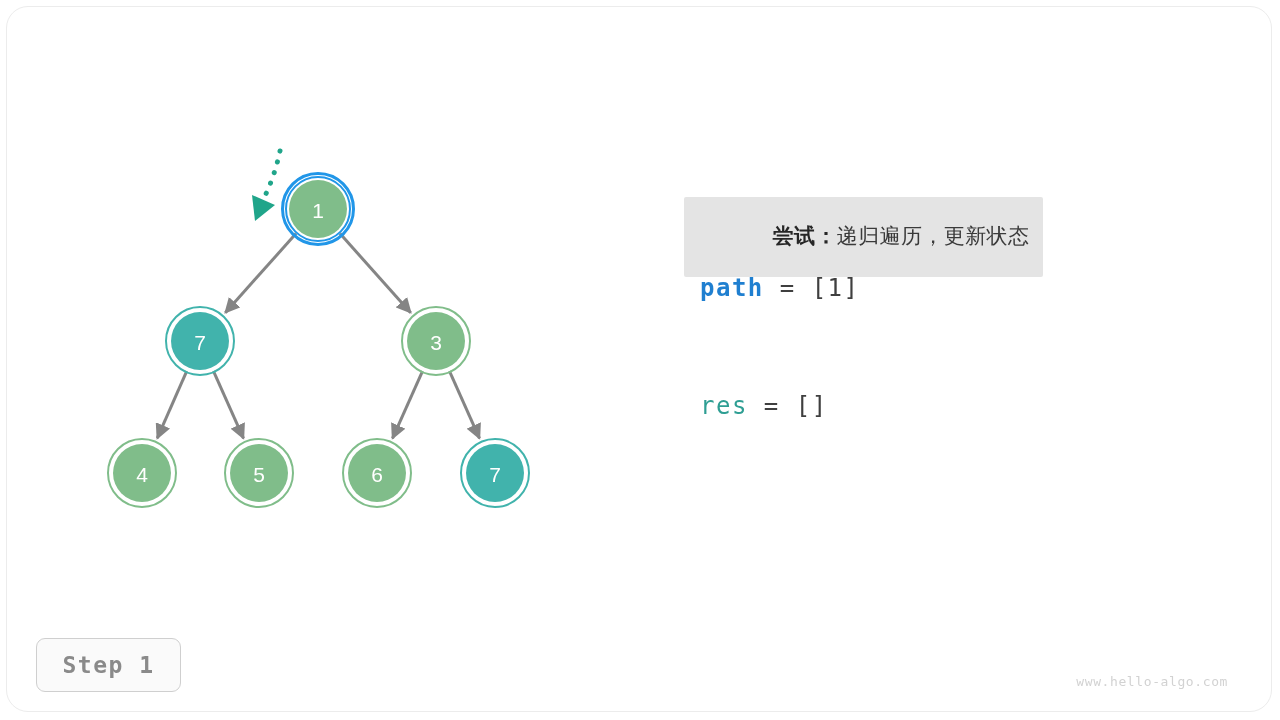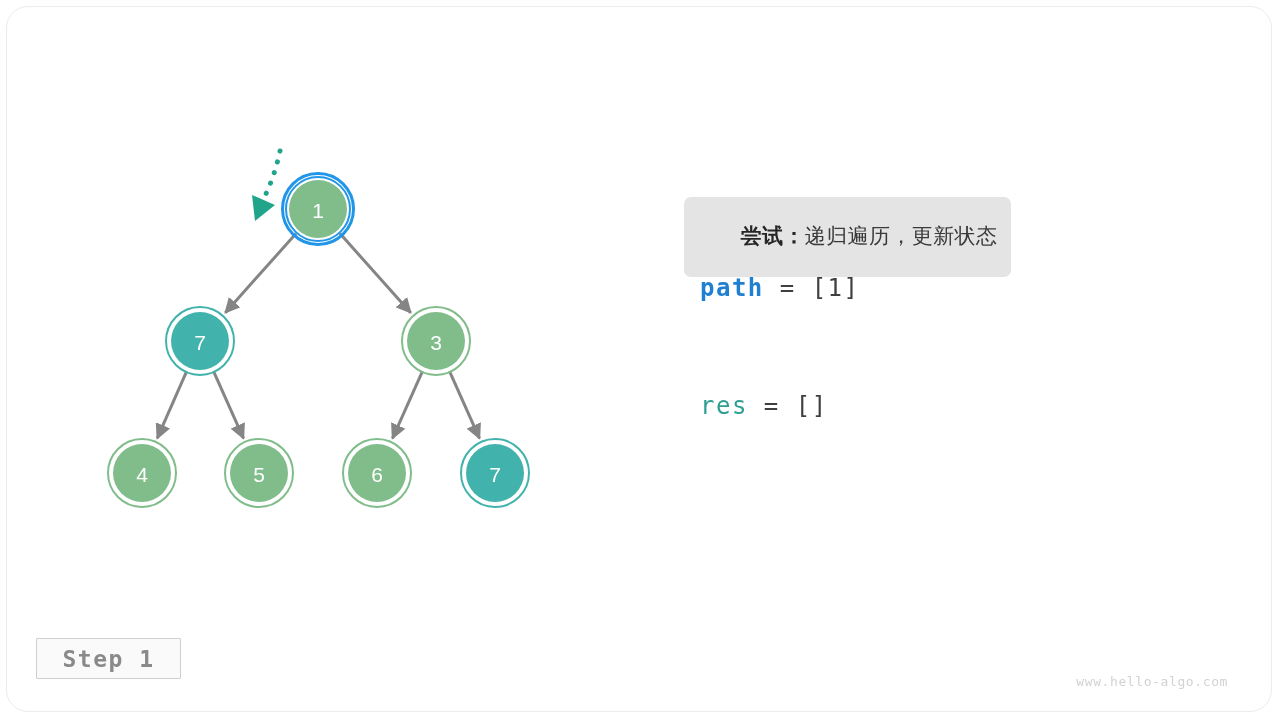--- a/index.html
+++ b/index.html
@@ -61,22 +61,22 @@
     color: #2b2b2b;
     white-space: pre;
   }
   .line.cn {
     font-family: "DejaVu Sans", "Liberation Sans", sans-serif;
     letter-spacing: 0.4px;
   }
   .hl-wrap {
     display: inline-block;
     background: #e4e4e4;
-    border-radius: 7px;
-    padding: 8px 14px 9px 0;
+    border-radius: 2px;
+    padding: 8px 14px 9px 32px;
     line-height: 1;
   }
   .plain-wrap {
     display: inline-block;
     padding: 8px 14px 9px 16px;
     line-height: 1;
   }
   .cn-bold {
     font-weight: bold;
     color: #262626;
@@ -104,23 +104,23 @@
     color: #3f3f3f;
   }
   .gap-row { height: 62px; }
 
   
   .step-badge {
     position: absolute;
     left: 36px;
     top: 638px;
     width: 145px;
-    height: 41px;
+    height: 54px;
     border: 1px solid #cfcfcf;
-    border-radius: 1px;
+    border-radius: 9px;
     background: #fafafa;
     display: flex;
     align-items: center;
     justify-content: center;
     font-family: "DejaVu Sans Mono", "Liberation Mono", monospace;
     font-size: 23px;
     font-weight: bold;
     color: #8a8a8a;
     letter-spacing: 1.5px;
     box-sizing: border-box;

